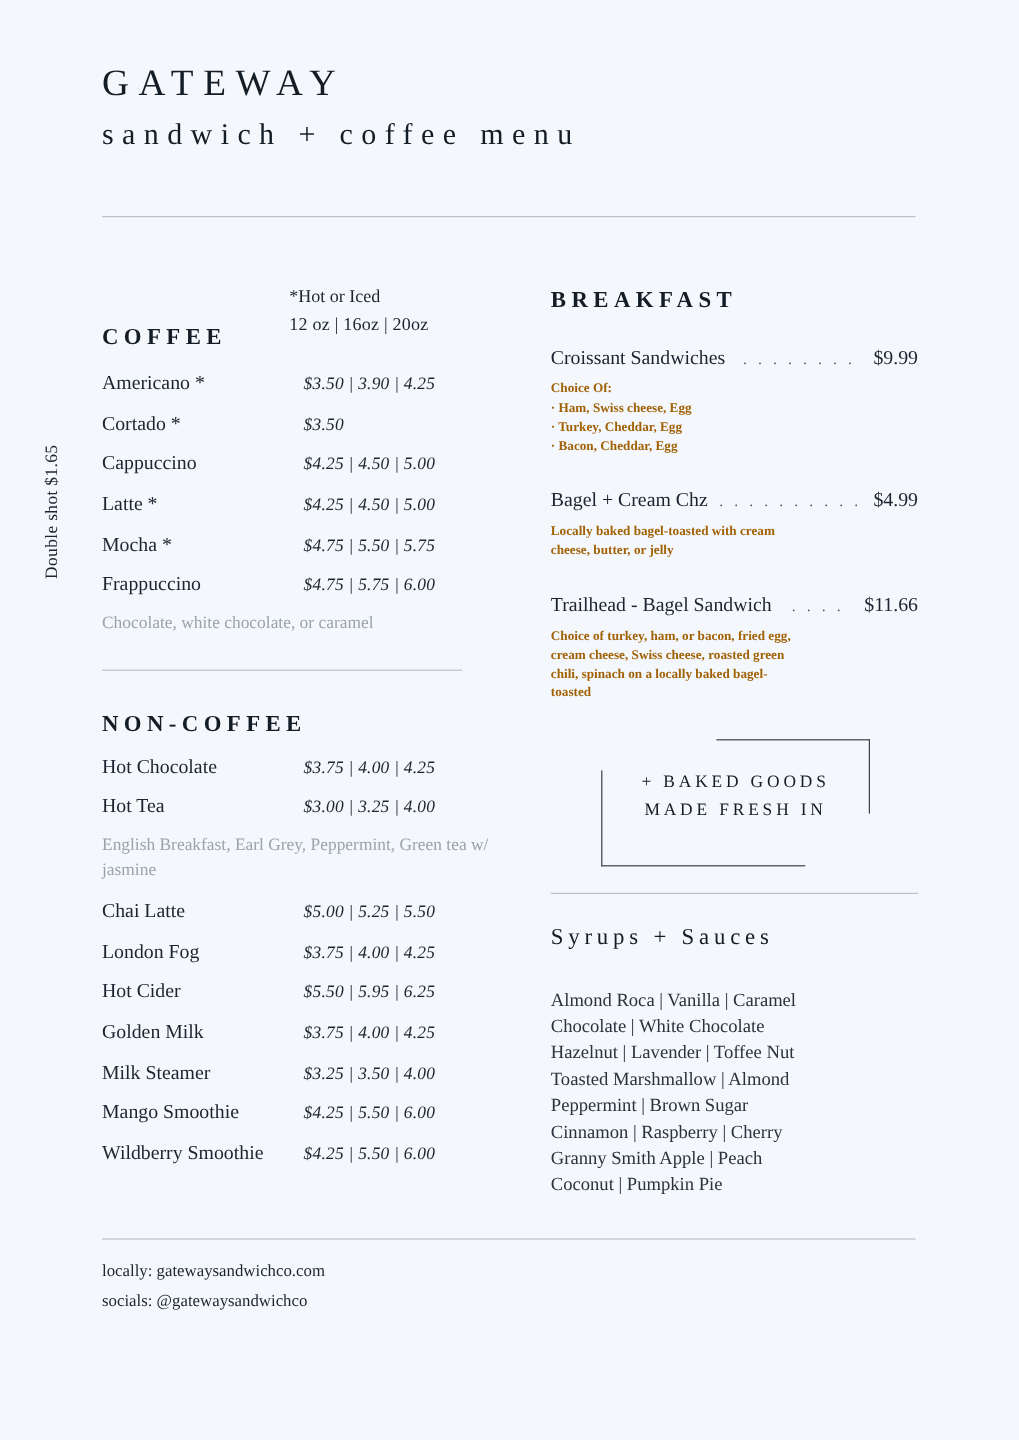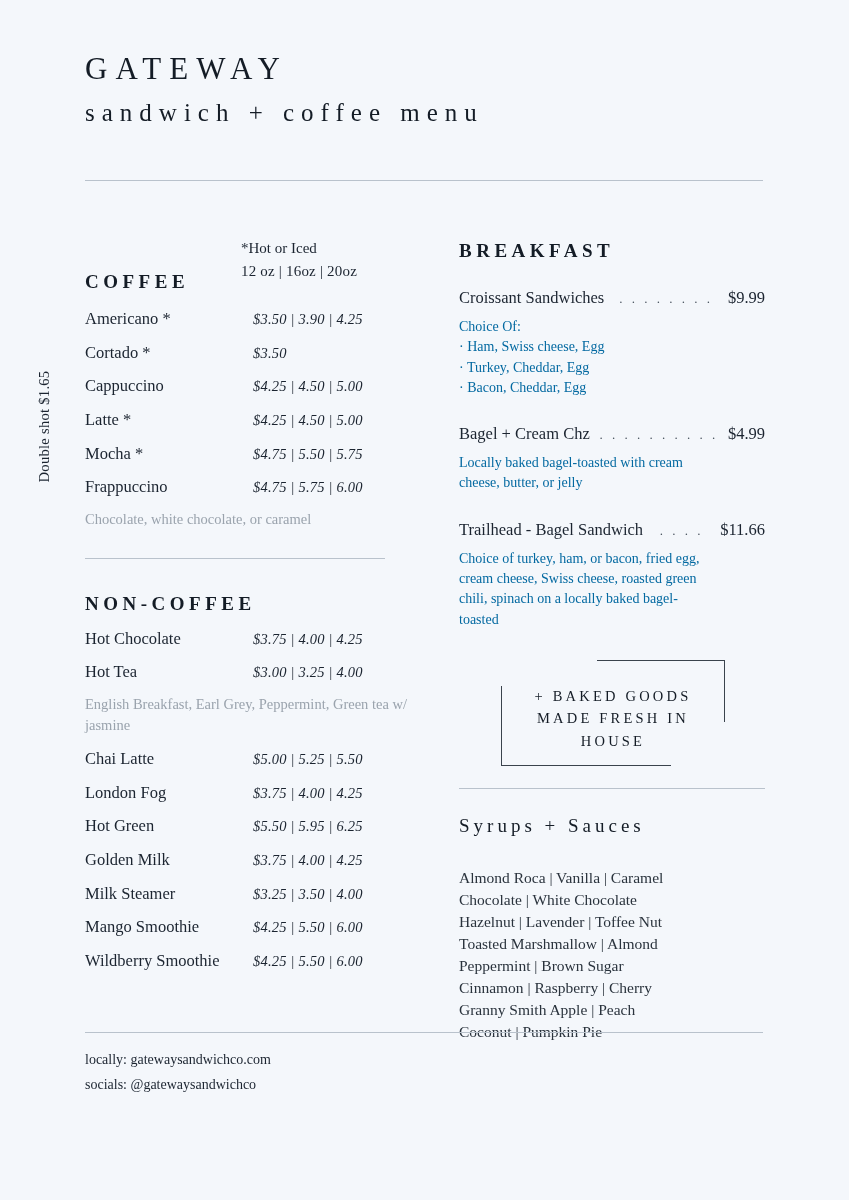--- a/index.html
+++ b/index.html
@@ -165,23 +165,24 @@
     margin: 0 8px;
     letter-spacing: 3px;
     color: #4a5560;
     font-size: 13px;
     overflow: hidden;
     text-align: center;
   }
   .bk-row .bk-price { flex: none; font-size: 16.5px; }
   .bk-desc {
     margin-top: 9px;
-    font-size: 14px;
-    color: #0369a1;
+    font-size: 11px;
+    color: #a16207;
     line-height: 1.45;
+    font-weight: bold;
   }
   .bk-desc .choice-line { display: block; }
   .bk-gap { height: 26px; }
 
   .badge {
     position: relative;
     margin: 30px 0 0 42px;
     width: 224px;
     height: 106px;
   }
@@ -320,21 +321,21 @@
 
       <div class="item">
         <span class="name">Chai Latte</span>
         <span class="price">$5.00 | 5.25 | 5.50</span>
       </div>
       <div class="item">
         <span class="name">London Fog</span>
         <span class="price">$3.75 | 4.00 | 4.25</span>
       </div>
       <div class="item">
-        <span class="name">Hot Green</span>
+        <span class="name">Hot Cider</span>
         <span class="price">$5.50 | 5.95 | 6.25</span>
       </div>
       <div class="item">
         <span class="name">Golden Milk</span>
         <span class="price">$3.75 | 4.00 | 4.25</span>
       </div>
       <div class="item">
         <span class="name">Milk Steamer</span>
         <span class="price">$3.25 | 3.50 | 4.00</span>
       </div>
@@ -400,21 +401,20 @@
     </div>
 
     <div class="badge">
       <div class="b-top"></div>
       <div class="b-right"></div>
       <div class="b-left"></div>
       <div class="b-bottom"></div>
       <div class="b-text">
         <div>+ BAKED GOODS</div>
         <div>MADE FRESH IN</div>
-        <div>HOUSE</div>
       </div>
     </div>
 
     <div class="rule-right"></div>
 
     <div class="syrups-head">Syrups + Sauces</div>
 
     <div class="syrups-list">
       <div>Almond Roca | Vanilla | Caramel</div>
       <div>Chocolate | White Chocolate</div>

